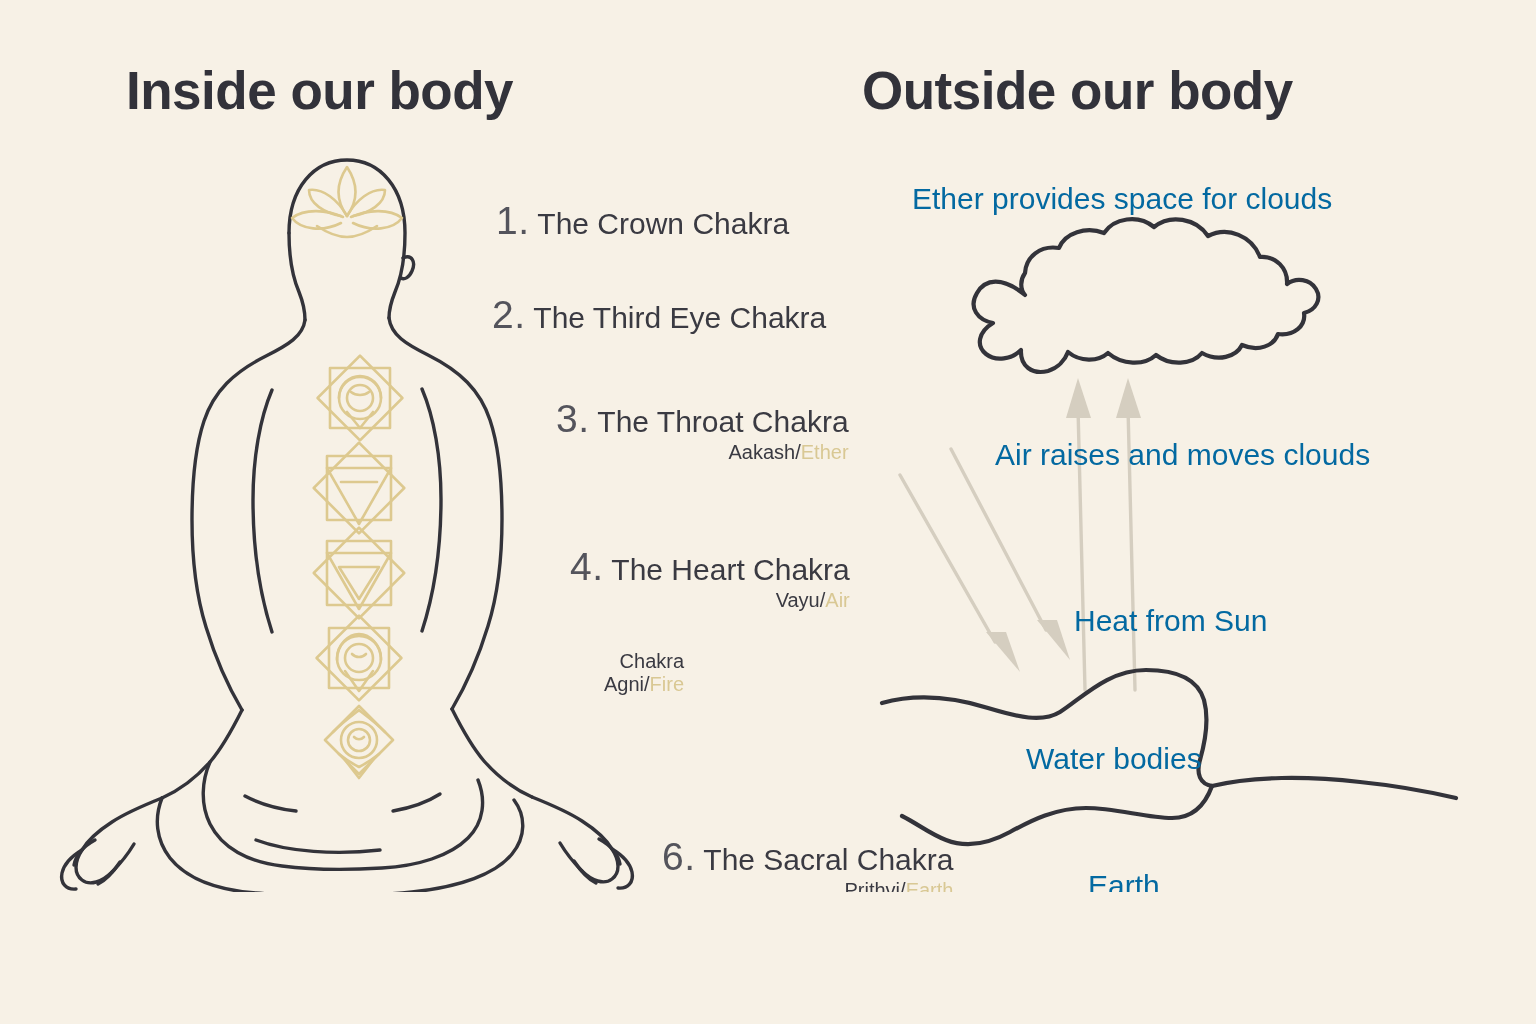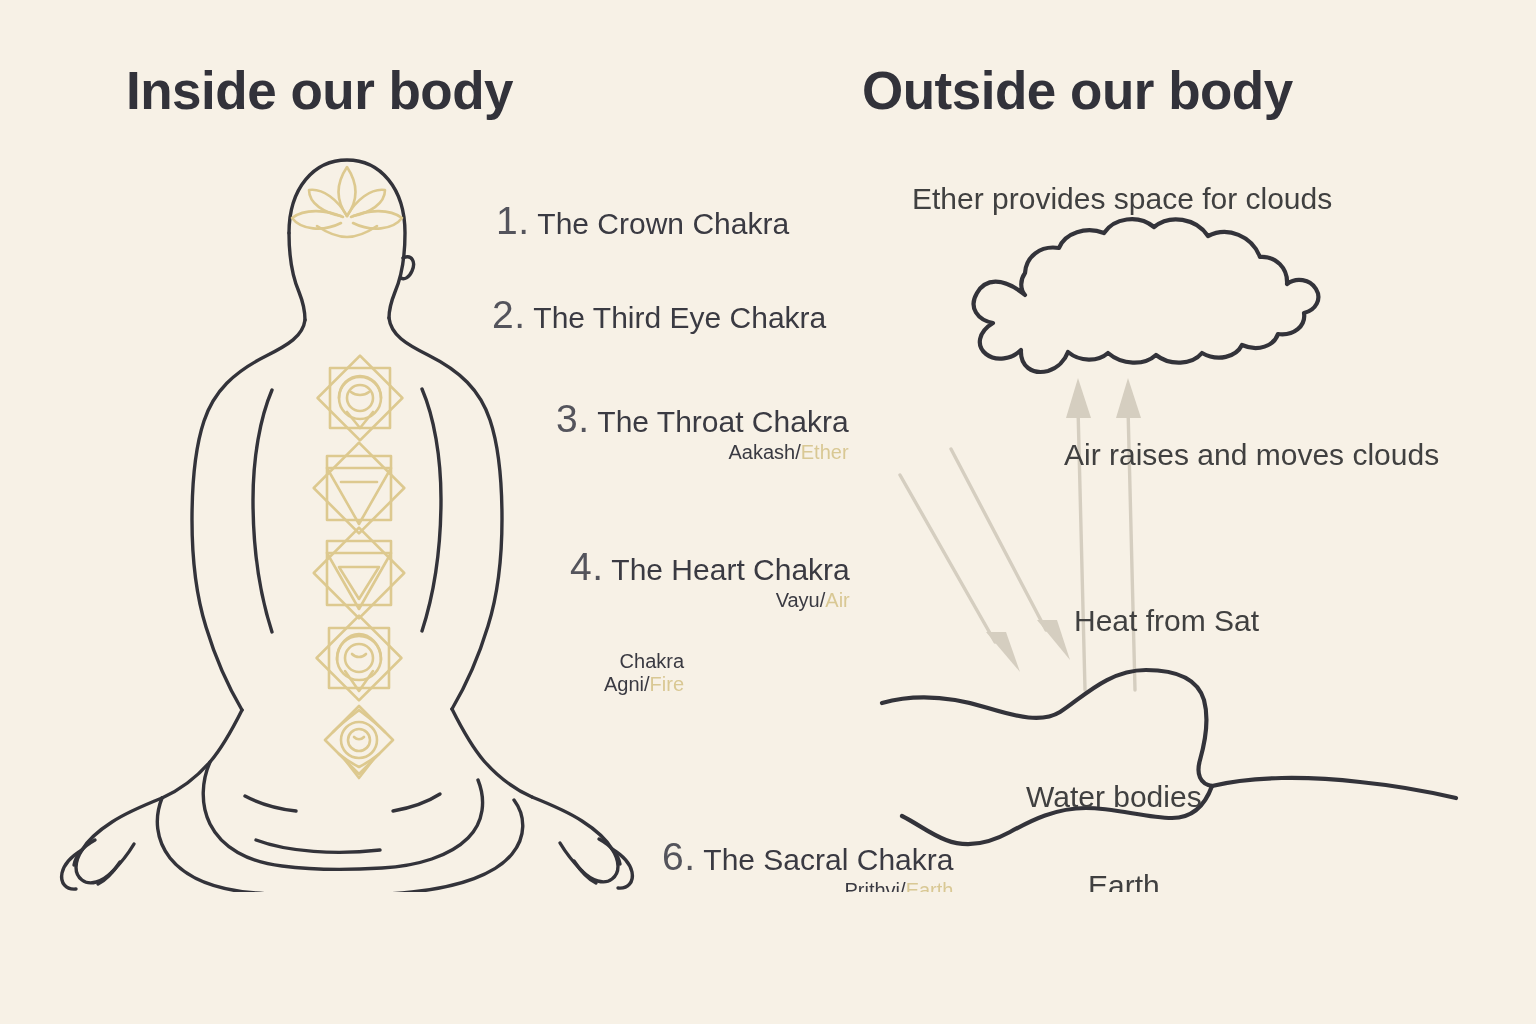--- a/index.html
+++ b/index.html
@@ -63,27 +63,27 @@
   #scene-svg {
     position: absolute;
     left: 860px;
     top: 160px;
   }
 
   
   .scene-label {
     position: absolute;
     font-size: 30px;
-    color: #404040;
+    color: #0369a1;
     white-space: nowrap;
   }
   #label-ether  { left: 912px; top: 182px; }
-  #label-air    { left: 1064px; top: 438px; }
+  #label-air    { left: 995px; top: 438px; }
   #label-heat   { left: 1074px; top: 604px; }
-  #label-water  { left: 1026px; top: 780px; }
+  #label-water  { left: 1026px; top: 742px; }
   #label-earth  { left: 1088px; top: 869px; }
 </style>
 </head>
 <body>
 
 <div id="page">
 
   <div class="panel-title" id="title-inside">Inside our body</div>
 
   <div class="panel-title" id="title-outside">Outside our body</div>
@@ -322,19 +322,19 @@
                C128,684 106,688 86,680
                C70,674 58,664 42,656"></path>
       <path d="M352,626 C392,616 448,616 500,622 C540,626 570,632 596,638"></path>
     </g>
   </svg>
 
   <div class="scene-label" id="label-ether">Ether provides space for clouds</div>
 
   <div class="scene-label" id="label-air">Air raises and moves clouds</div>
 
-  <div class="scene-label" id="label-heat">Heat from Sat</div>
+  <div class="scene-label" id="label-heat">Heat from Sun</div>
 
   <div class="scene-label" id="label-water">Water bodies</div>
 
   <div class="scene-label" id="label-earth">Earth</div>
 
 </div>
 
 </body></html>

